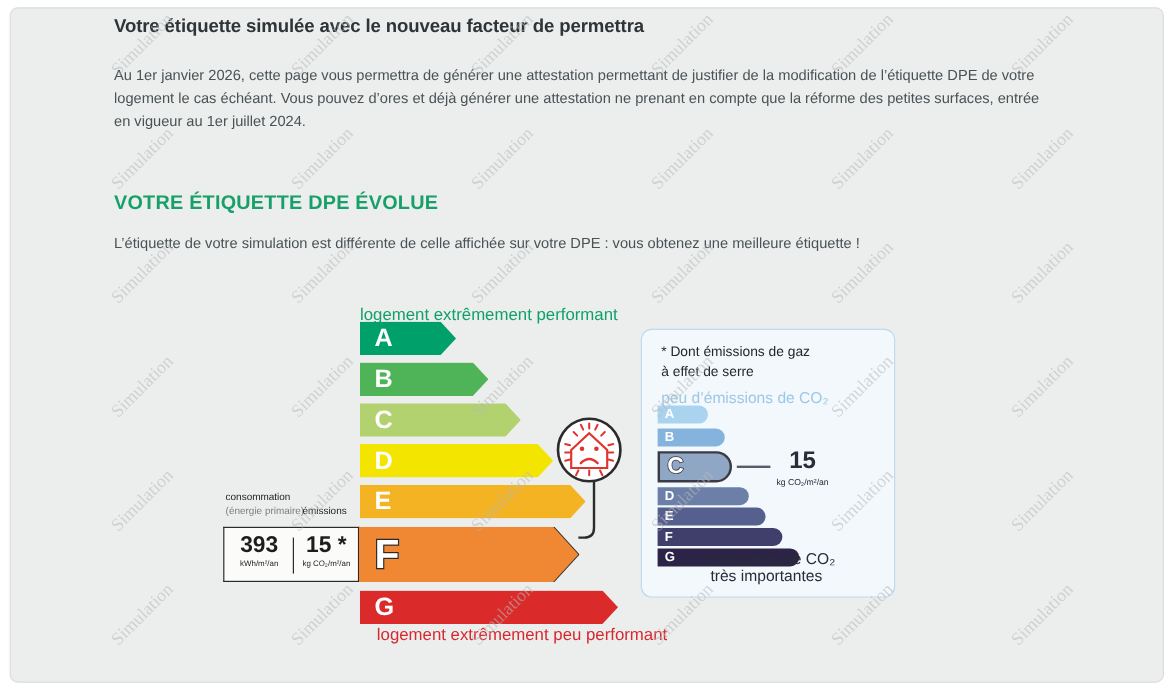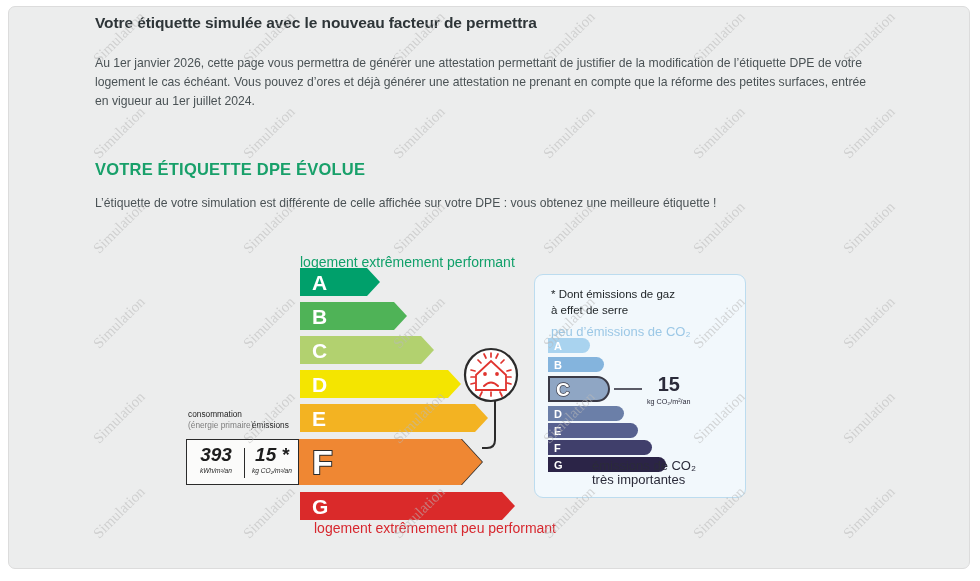--- a/index.html
+++ b/index.html
@@ -73,21 +73,20 @@
     position:absolute;left:12px;top:50%;transform:translateY(-50%);
     font-size:21px;font-weight:bold;color:#fff;line-height:1;
   }
 
   
   .frow{position:absolute;left:0px;top:185px;width:296px;height:46px;}
   .valbox{
     position:absolute;left:0;top:0;width:114px;height:46px;
     background:#fbfbfa;border:1.6px solid #2b2b2b;box-sizing:border-box;
     border-right:none;
-    font-style:italic;
   }
   .valcell{position:absolute;top:5px;text-align:center;}
   .valcell .big{font-size:19px;font-weight:bold;color:#1d1d1d;line-height:19px;}
   .valcell .unit{font-size:6.6px;color:#1d1d1d;margin-top:3px;white-space:nowrap;}
   .vdiv{position:absolute;left:57px;top:8px;width:1.4px;height:30px;background:#2b2b2b;}
 
   .fshape{
     position:absolute;left:113px;top:0;width:183px;height:46px;
     background:#ef8733;
     clip-path:polygon(0 0, calc(100% - 21px) 0, 100% 50%, calc(100% - 21px) 100%, 0 100%);

